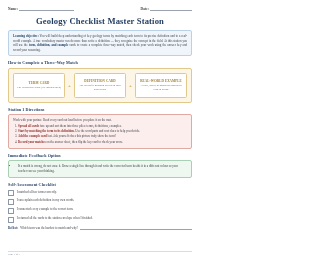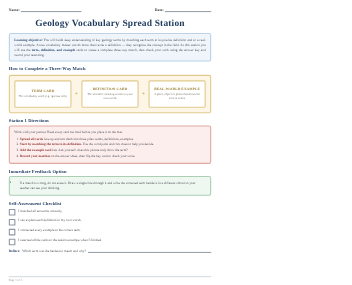--- a/index.html
+++ b/index.html
@@ -128,21 +128,21 @@
     <div class="idfield">
       <span class="idlabel">Name:</span>
       <span class="idline n"></span>
     </div>
     <div class="idfield">
       <span class="idlabel">Date:</span>
       <span class="idline d"></span>
     </div>
   </div>
 
-  <div class="title">Geology Vocabulary Spread Station</div>
+  <div class="title">Geology Checklist Master Station</div>
 
   <div class="box intro">
     <p class="p"><b>Learning objective:</b><span> You will build deep understanding of key geology terms by matching each term to its precise definition and to a real-world example. A true vocabulary master can do more than recite a definition — they recognize the concept in the field. At this station you will use the </span><b>term, definition, and example</b><span> cards to create a complete three-way match, then check your work using the answer key and record your reasoning.</span></p>
   </div>
 
   <div class="sect">How to Complete a Three-Way Match</div>
   <div class="box tan">
     <div class="matchrow">
       <div class="card">
         <div class="card-title">TERM CARD</div>

